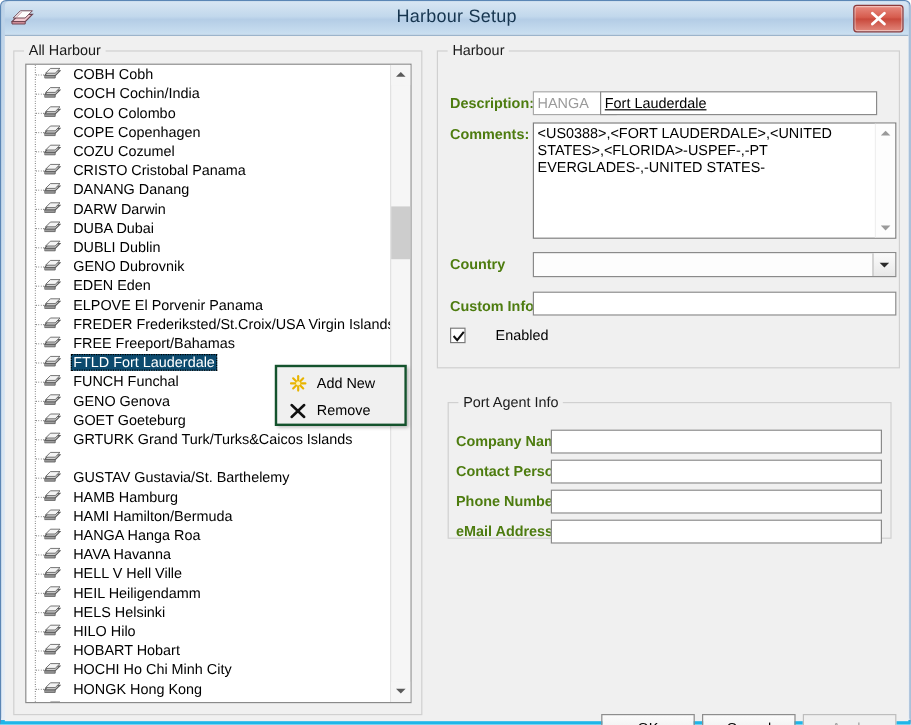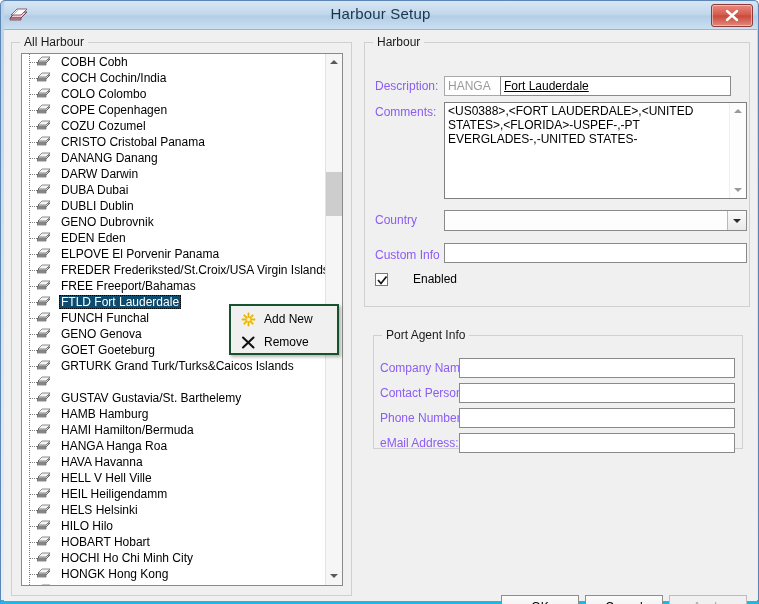--- a/index.html
+++ b/index.html
@@ -187,22 +187,23 @@
   .ctx-item:first-child { margin-top: 2px; }
   .ctx-ico {
     position: absolute; left: 10px; top: 4px;
     width: 15px; height: 15px;
   }
 
   
   .lbl {
     position: absolute;
     font-size: 12px;
-    color: #8b5cf6;
+    color: #4d7c0f;
     white-space: nowrap;
+    font-weight: bold;
   }
   .tbox {
     position: absolute;
     background: #ffffff;
     border: 1px solid #8a8a8a;
     box-sizing: border-box;
     font-family: "Liberation Sans", sans-serif;
     font-size: 12px;
     color: #000;
     padding: 0 3px;

